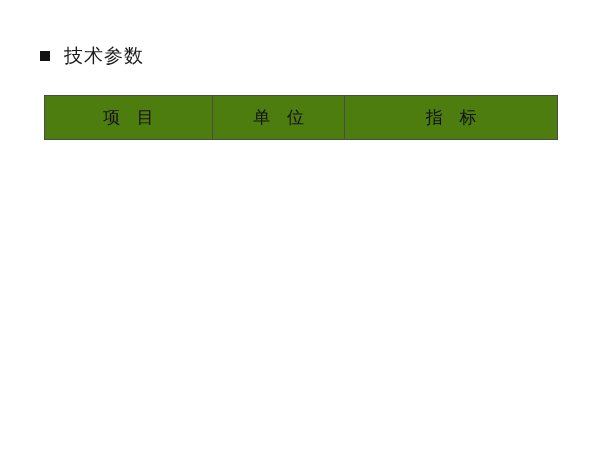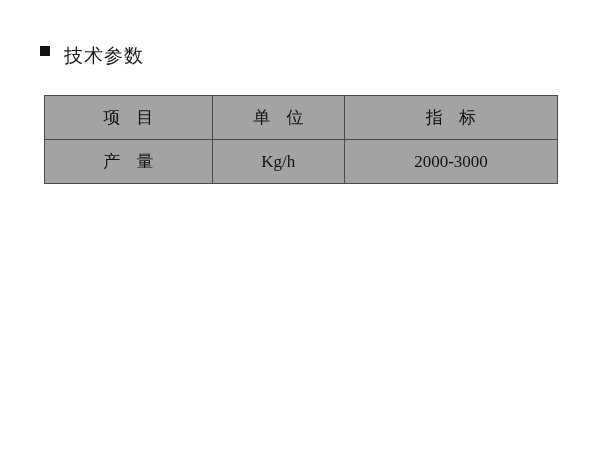--- a/index.html
+++ b/index.html
@@ -17,20 +17,21 @@
     position: relative;
     width: 600px;
     height: 450px;
     box-sizing: border-box;
   }
   .heading {
     position: absolute;
     left: 40px;
     top: 46px;
     display: flex;
+    align-items: center;
     gap: 14px;
   }
   .bullet {
     width: 10px;
     height: 10px;
     background: #111111;
     display: inline-block;
   }
   .heading-text {
     font-size: 19px;
@@ -40,22 +41,21 @@
   }
   .table-wrap {
     position: absolute;
     left: 44px;
     top: 95px;
     width: 514px;
   }
   table.spec {
     border-collapse: collapse;
     width: 100%;
-    background: #a3a3a3;
-    font-family: Liberation Serif, serif;
+    background: #4d7c0f;
   }
   table.spec td {
     border: 1px solid #4a4a4a;
     height: 43px;
     text-align: center;
     vertical-align: middle;
     font-size: 17px;
     color: #111111;
     padding: 0 4px;
   }
@@ -88,22 +88,17 @@
   </div>
 
   <div class="table-wrap">
     <table class="spec">
       <tbody>
         <tr class="header">
           <td class="col-item">项  目</td>
           <td class="col-unit">单  位</td>
           <td class="col-index">指    标</td>
         </tr>
-        <tr>
-          <td class="col-item wide-space">产  量</td>
-          <td class="col-unit">Kg/h</td>
-          <td class="col-index">2000-3000</td>
-        </tr>
       </tbody>
     </table>
   </div>
 
 </div>
 
 </body></html>

